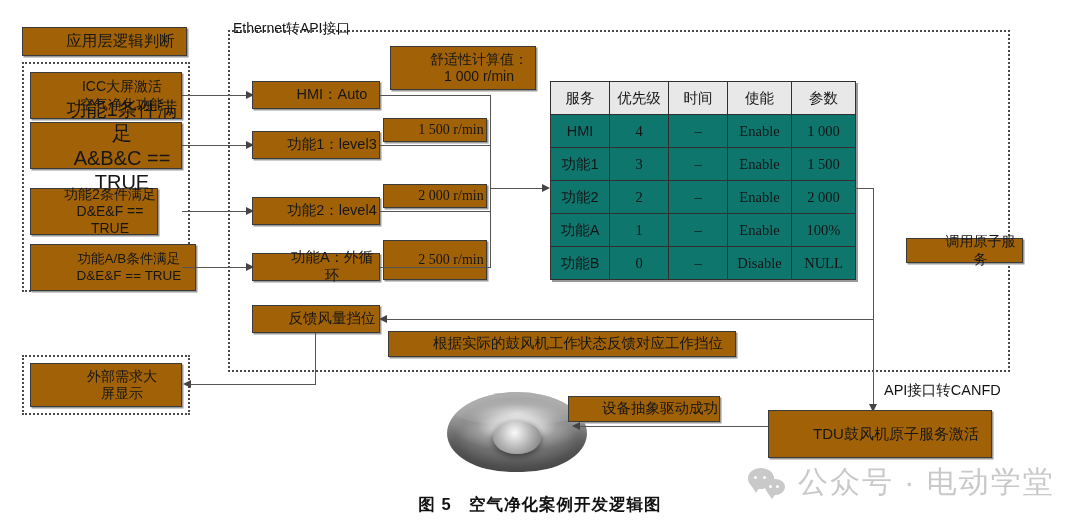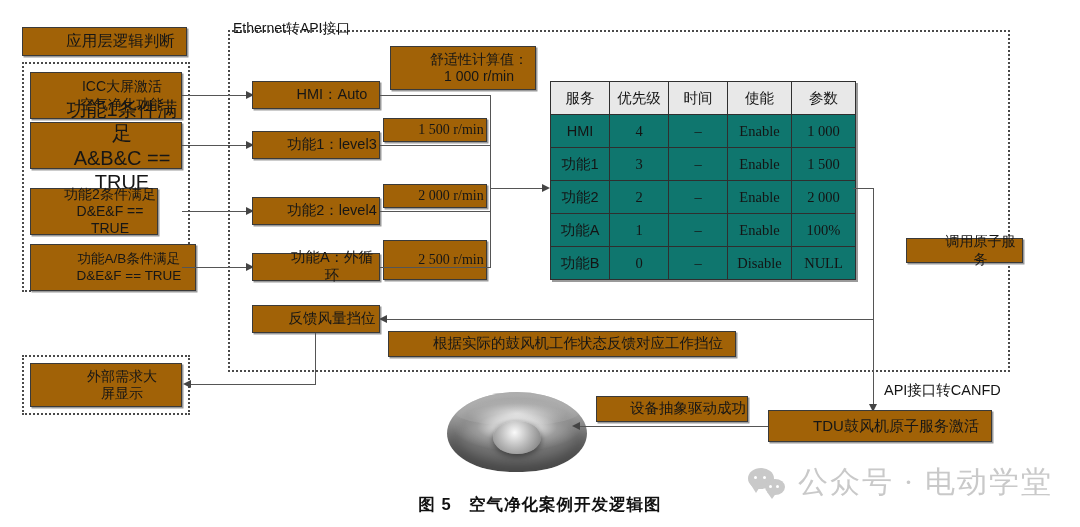--- a/index.html
+++ b/index.html
@@ -339,31 +339,31 @@
 
   <div class="vline" style="left:315px; top:333px; height:52px;"></div>
   <div class="hline" style="left:188px; top:384px; width:128px;"></div>
   <div class="arrow-l" style="left:183px; top:380px;"></div>
 
   <div class="fan" style="left:447px; top:392px; width:140px; height:80px;">
     <div class="rim"></div>
     <div class="hub"></div>
   </div>
 
-  <div class="box cn" style="left:768px; top:410px; width:224px; height:32px; font-size:15px;">
+  <div class="box cn" style="left:768px; top:410px; width:224px; height:48px; font-size:15px;">
     <span class="txt">TDU鼓风机原子服务激活</span>
   </div>
 
-  <div class="box cn" style="left:596px; top:396px; width:152px; height:26px; font-size:14.5px;">
+  <div class="box cn" style="left:568px; top:396px; width:152px; height:26px; font-size:14.5px;">
     <span class="txt">设备抽象驱动成功</span>
   </div>
   <div class="hline" style="left:578px; top:426px; width:190px;"></div>
   <div class="arrow-l" style="left:572px; top:422px;"></div>
 
-  <div class="watermark" style="left:748px; top:462px;font-family:Liberation Serif, serif;">
+  <div class="watermark" style="left:748px; top:462px;">
     <span class="wechat">
       <span class="b1"></span>
       <span class="t1"></span>
       <span class="b2"></span>
       <span class="t2"></span>
       <i style="left:6px; top:8px;"></i>
       <i style="left:15px; top:8px;"></i>
       <i style="left:21px; top:17px;"></i>
       <i style="left:28px; top:17px;"></i>
     </span>

